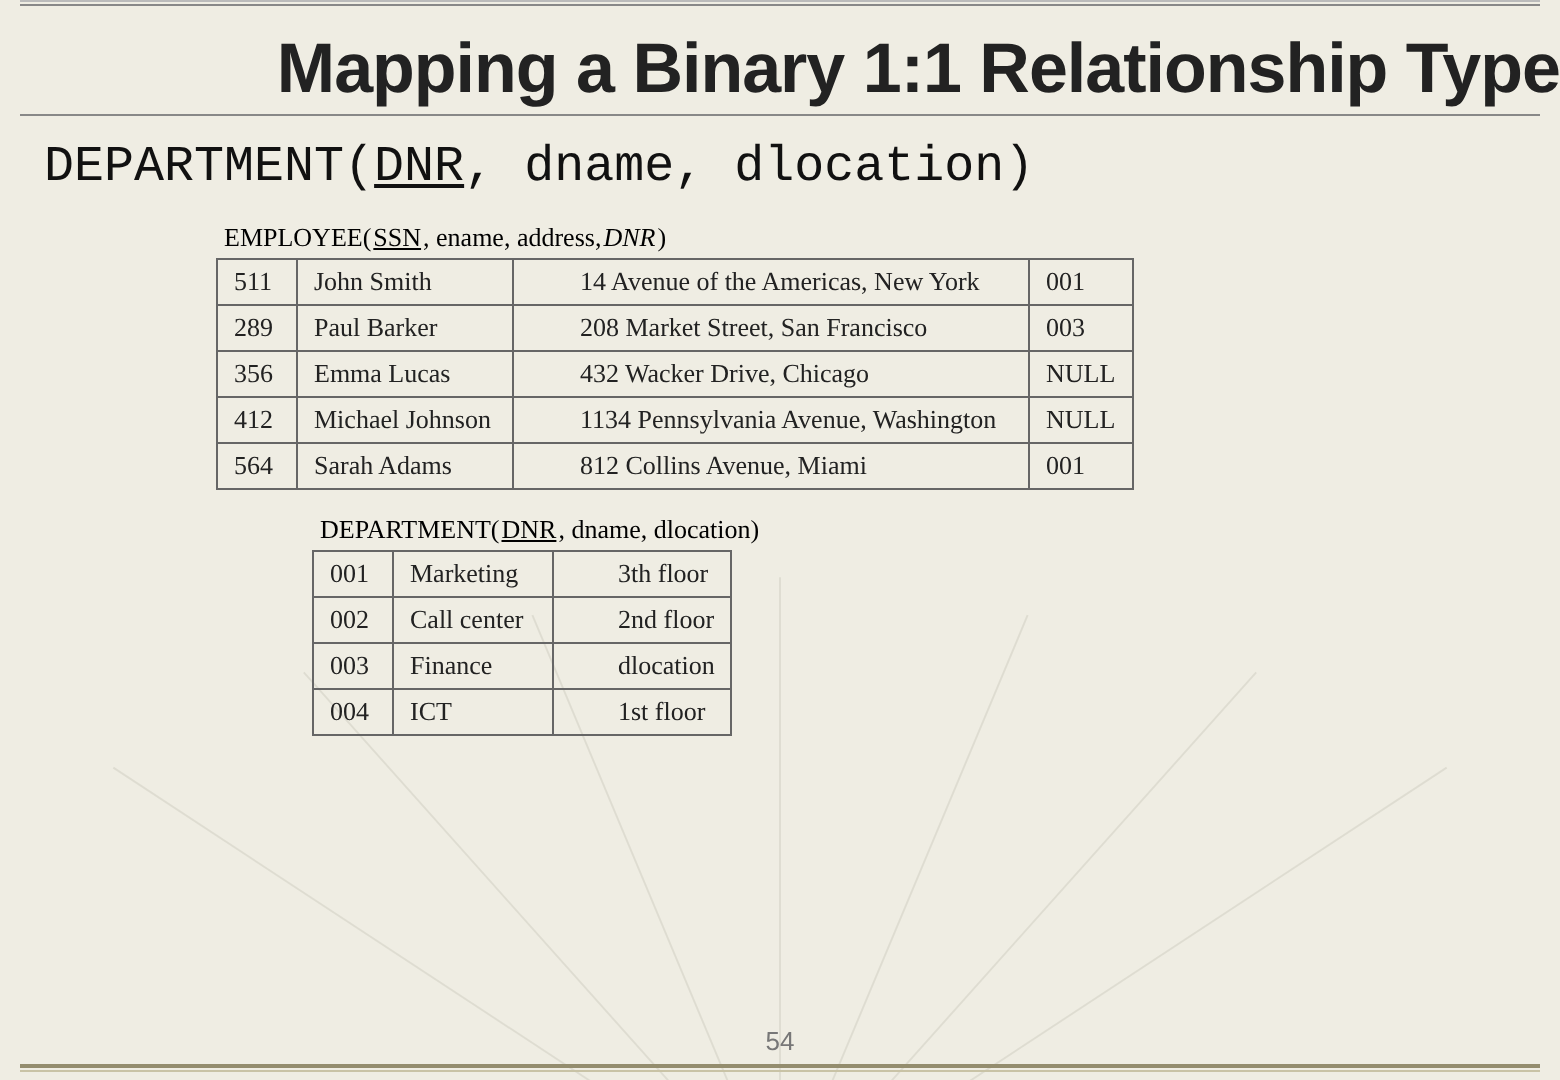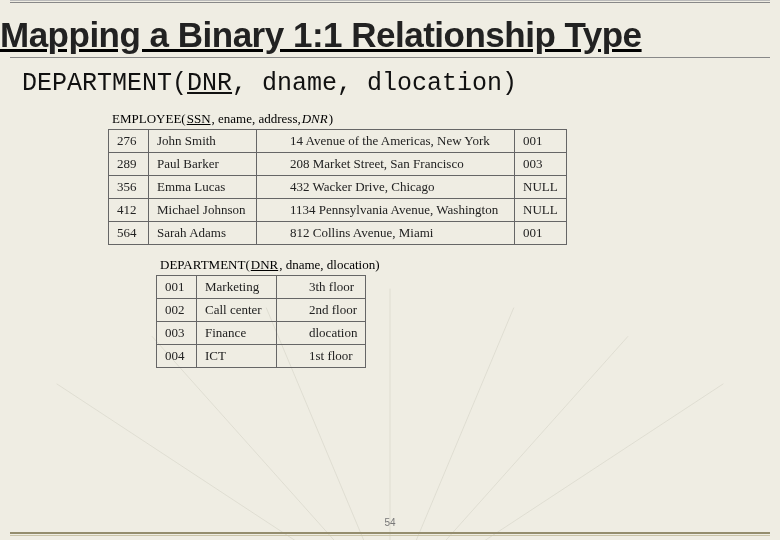--- a/index.html
+++ b/index.html
@@ -15,24 +15,23 @@
     position: absolute;
     top: 260px;
     left: 50%;
     transform: translateX(-50%);
     width: 900px;
     height: 400px;
     opacity: 0.12;
     pointer-events: none;
   }
   .title-area {
-    text-align: left;
+    text-align: right;
     padding: 4px 0 0 0;
     position: relative;
-    text-decoration: underline;
   }
   .title-area h1 {
     font-size: 35px;
     font-weight: bold;
     color: #222;
     line-height: 1.15;
     letter-spacing: -0.5px;
   }
   .title-rule-top {
     border-top: 1px solid #bbb;
@@ -84,21 +83,21 @@
   table.employee td:nth-child(4) { width: 48px; }
   table.department td:nth-child(1) { width: 40px; }
   table.department td:nth-child(2) { width: 80px; }
   table.department td:nth-child(3) { width: 72px; padding-left: 32px; }
   .dept-block { margin-top: 10px; margin-left: 48px; }
   .page-num {
     position: absolute;
     bottom: 12px;
     left: 50%;
     transform: translateX(-50%);
-    font-size: 10px;
+    font-size: 13px;
     color: #777;
     font-family: Arial, sans-serif;
   }
   .footer-line {
     position: absolute;
     bottom: 4px;
     left: 10px;
     right: 10px;
     height: 4px;
     border-top: 2px solid #948d6e;
@@ -141,21 +140,21 @@
   <div class="tbl-caption">
     <span class="lbl">EMPLOYEE(</span>
       <span class="und">SSN</span>
       <span>, ename, address, </span>
       <span class="ital">DNR</span>
       <span>)</span>
   </div>
   <table class="data employee">
     <tbody id="emp-body">
         <tr>
-          <td>276</td>
+          <td>511</td>
           <td>John Smith</td>
           <td>14 Avenue of the Americas, New York</td>
           <td>001</td>
         </tr>
         <tr>
           <td>289</td>
           <td>Paul Barker</td>
           <td>208 Market Street, San Francisco</td>
           <td>003</td>
         </tr>

